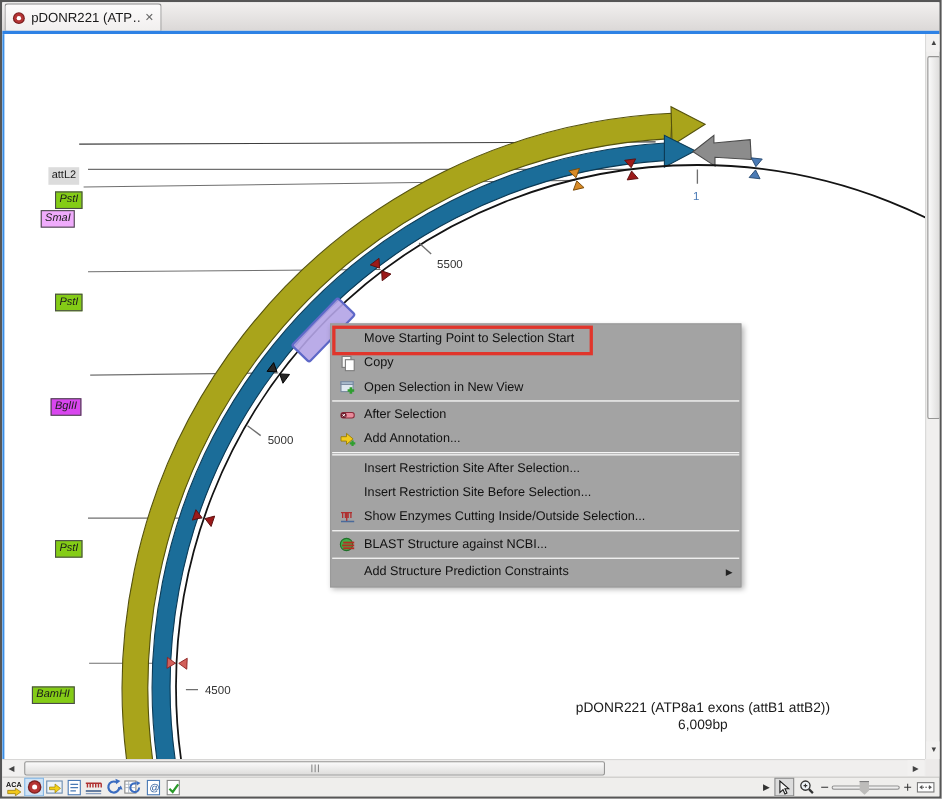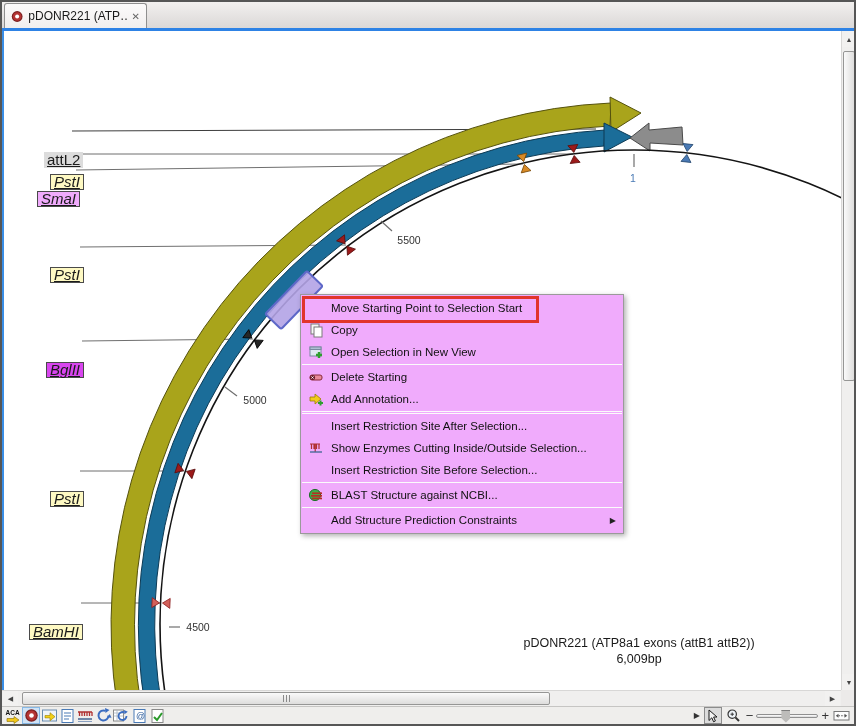--- a/index.html
+++ b/index.html
@@ -27,35 +27,35 @@
   #tab .title { white-space:nowrap; overflow:hidden; }
   #tab .close { margin-left:auto; color:#666; font-size:10px; }
   #blueline { position:absolute; left:0; top:26px; right:0; height:3px; background:#2e82e5; }
   
   #canvas {
     position:absolute; left:0; top:29px; width:839px; height:659px;
     background:#fff; border-left:2px solid #3a8ee6;
   }
   #plasmid-svg { position:absolute; left:0; top:0; }
   .enzyme-label {
-    position:absolute; font-size:15px; font-style:italic; line-height:14px;
-    padding:0 3px; border:1px solid #4a4a4a; color:#1b1b1b; white-space:nowrap;text-decoration:underline;
+    position:absolute; font-size:10px; font-style:italic; line-height:14px;
+    padding:0 3px; border:1px solid #4a4a4a; color:#1b1b1b; white-space:nowrap;
   }
   .lbl-gray  { background:#d946ef; }
-  .lbl-pink  { background:#fef9c3; }
+  .lbl-pink  { background:#84cc16; }
   .lbl-tan   { background:#f0abfc; }
   .lbl-plain { background:#dcdcdc; border:none; font-style:normal; padding:1px 3px; }
   #seq-title {
     position:absolute; left:455px; top:604px; width:360px;
     text-align:center; font-size:12.5px; color:#1a1a1a; line-height:16px;
   }
   
   #context-menu {
-    position:absolute; left:298px; top:292px; width:324px;
-    background:#f0abfc; border:1px solid #9a9a9a;
+    position:absolute; left:298px; top:292px; width:374px;
+    background:#a3a3a3; border:1px solid #9a9a9a;
     box-shadow:2px 2px 5px rgba(0,0,0,.3);
     padding:2px 0; font-size:11.5px; color:#111; z-index:20; cursor:default;
   }
   .menu-item { height:22px; display:flex; align-items:center; white-space:nowrap; }
   .mi-icon { width:30px; flex:0 0 30px; display:flex; justify-content:center; align-items:center; }
   .menu-sep { height:1px; background:#c3c2c1; border-bottom:1px solid #fbfbfb; margin:1px 1px; }
   .submenu-arrow { margin-left:auto; padding-right:7px; font-size:8px; color:#222; }
   #red-box {
     position:absolute; left:300px; top:294px; width:237px; height:27px;
     border:3px solid #e1352b; z-index:30; pointer-events:none;
@@ -223,49 +223,49 @@
     </div>
     <div class="menu-sep"></div>
     <div class="menu-item">
       <span class="mi-icon">
         <svg width="16" height="16" viewBox="0 0 16 16">
           <rect x="2" y="6" width="12" height="5" rx="2" fill="#e88a9a" stroke="#8a2a3a"></rect>
           <circle cx="4.5" cy="8.5" r="2.6" fill="#6e1f2e"></circle>
           <path d="M3.4,7.4 L5.6,9.6 M5.6,7.4 L3.4,9.6" stroke="#fff" stroke-width="0.9"></path>
         </svg>
       </span>
-      <span>Delete Starting</span>
+      <span>After Selection</span>
     </div>
     <div class="menu-item">
       <span class="mi-icon">
         <svg width="16" height="16" viewBox="0 0 16 16">
           <path d="M2,6 h5 v-3 l6,5 -6,5 v-3 h-5 z" fill="#f2cb1d" stroke="#9a7d00" stroke-width="0.8"></path>
           <path d="M12.5,9.5 v5 M10,12 h5" stroke="#2f9e2f" stroke-width="2"></path>
         </svg>
       </span>
       <span>Add Annotation...</span>
     </div>
     <div class="menu-sep"></div>
     <div class="menu-sep"></div>
     <div class="menu-item">
       <span class="mi-icon"></span>
       <span>Insert Restriction Site After Selection...</span>
     </div>
     <div class="menu-item">
+      <span class="mi-icon"></span>
+      <span>Insert Restriction Site Before Selection...</span>
+    </div>
+    <div class="menu-item">
       <span class="mi-icon">
         <svg width="16" height="16" viewBox="0 0 16 16">
           <path d="M2,4 h10 M3.5,4 v5 M6,4 v5 M8.5,4 v5 M11,4 v5 M7.2,4 v8" stroke="#b03030" stroke-width="1.2" fill="none"></path>
           <path d="M2,12 h12" stroke="#4a6a9a" stroke-width="1.4"></path>
         </svg>
       </span>
       <span>Show Enzymes Cutting Inside/Outside Selection...</span>
-    </div>
-    <div class="menu-item">
-      <span class="mi-icon"></span>
-      <span>Insert Restriction Site Before Selection...</span>
     </div>
     <div class="menu-sep"></div>
     <div class="menu-item">
       <span class="mi-icon">
         <svg width="16" height="16" viewBox="0 0 16 16">
           <circle cx="7" cy="8" r="5.6" fill="#3fae49" stroke="#1f6f29"></circle>
           <rect x="4" y="5.4" width="10" height="1.7" fill="#b52f22"></rect>
           <rect x="3" y="8" width="11" height="1.7" fill="#b52f22"></rect>
           <rect x="4" y="10.6" width="10" height="1.7" fill="#b52f22"></rect>
         </svg>

